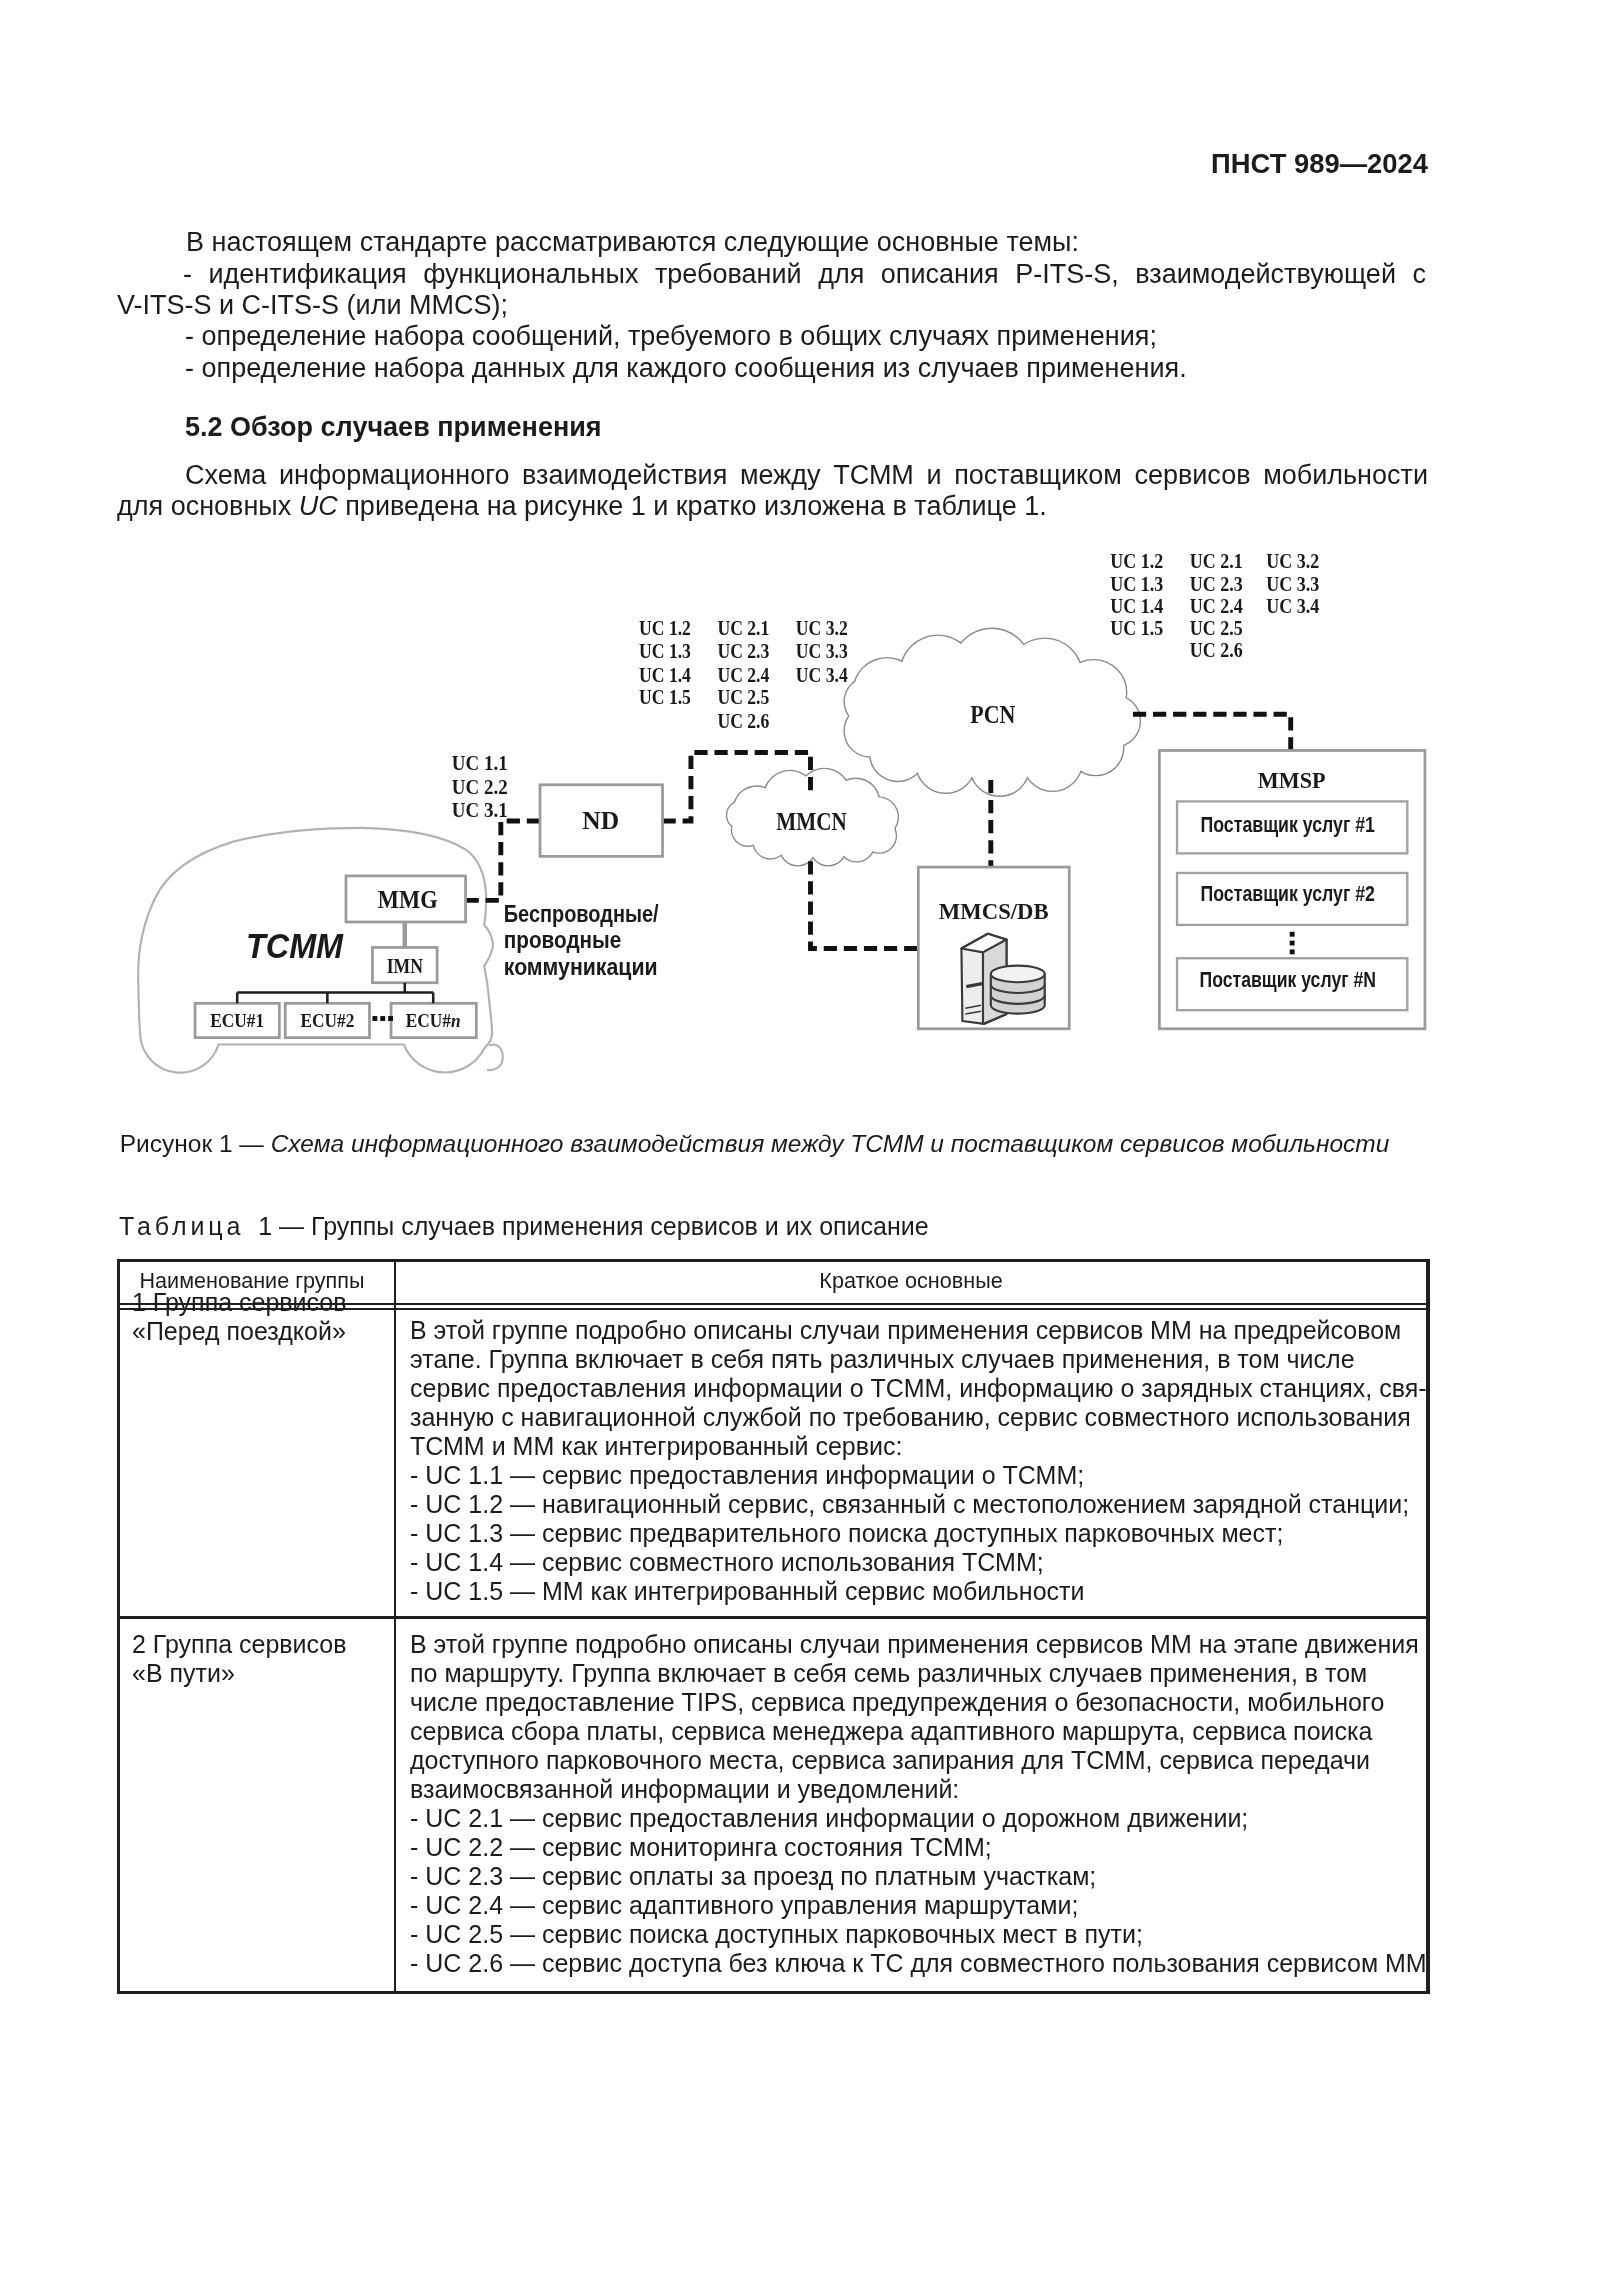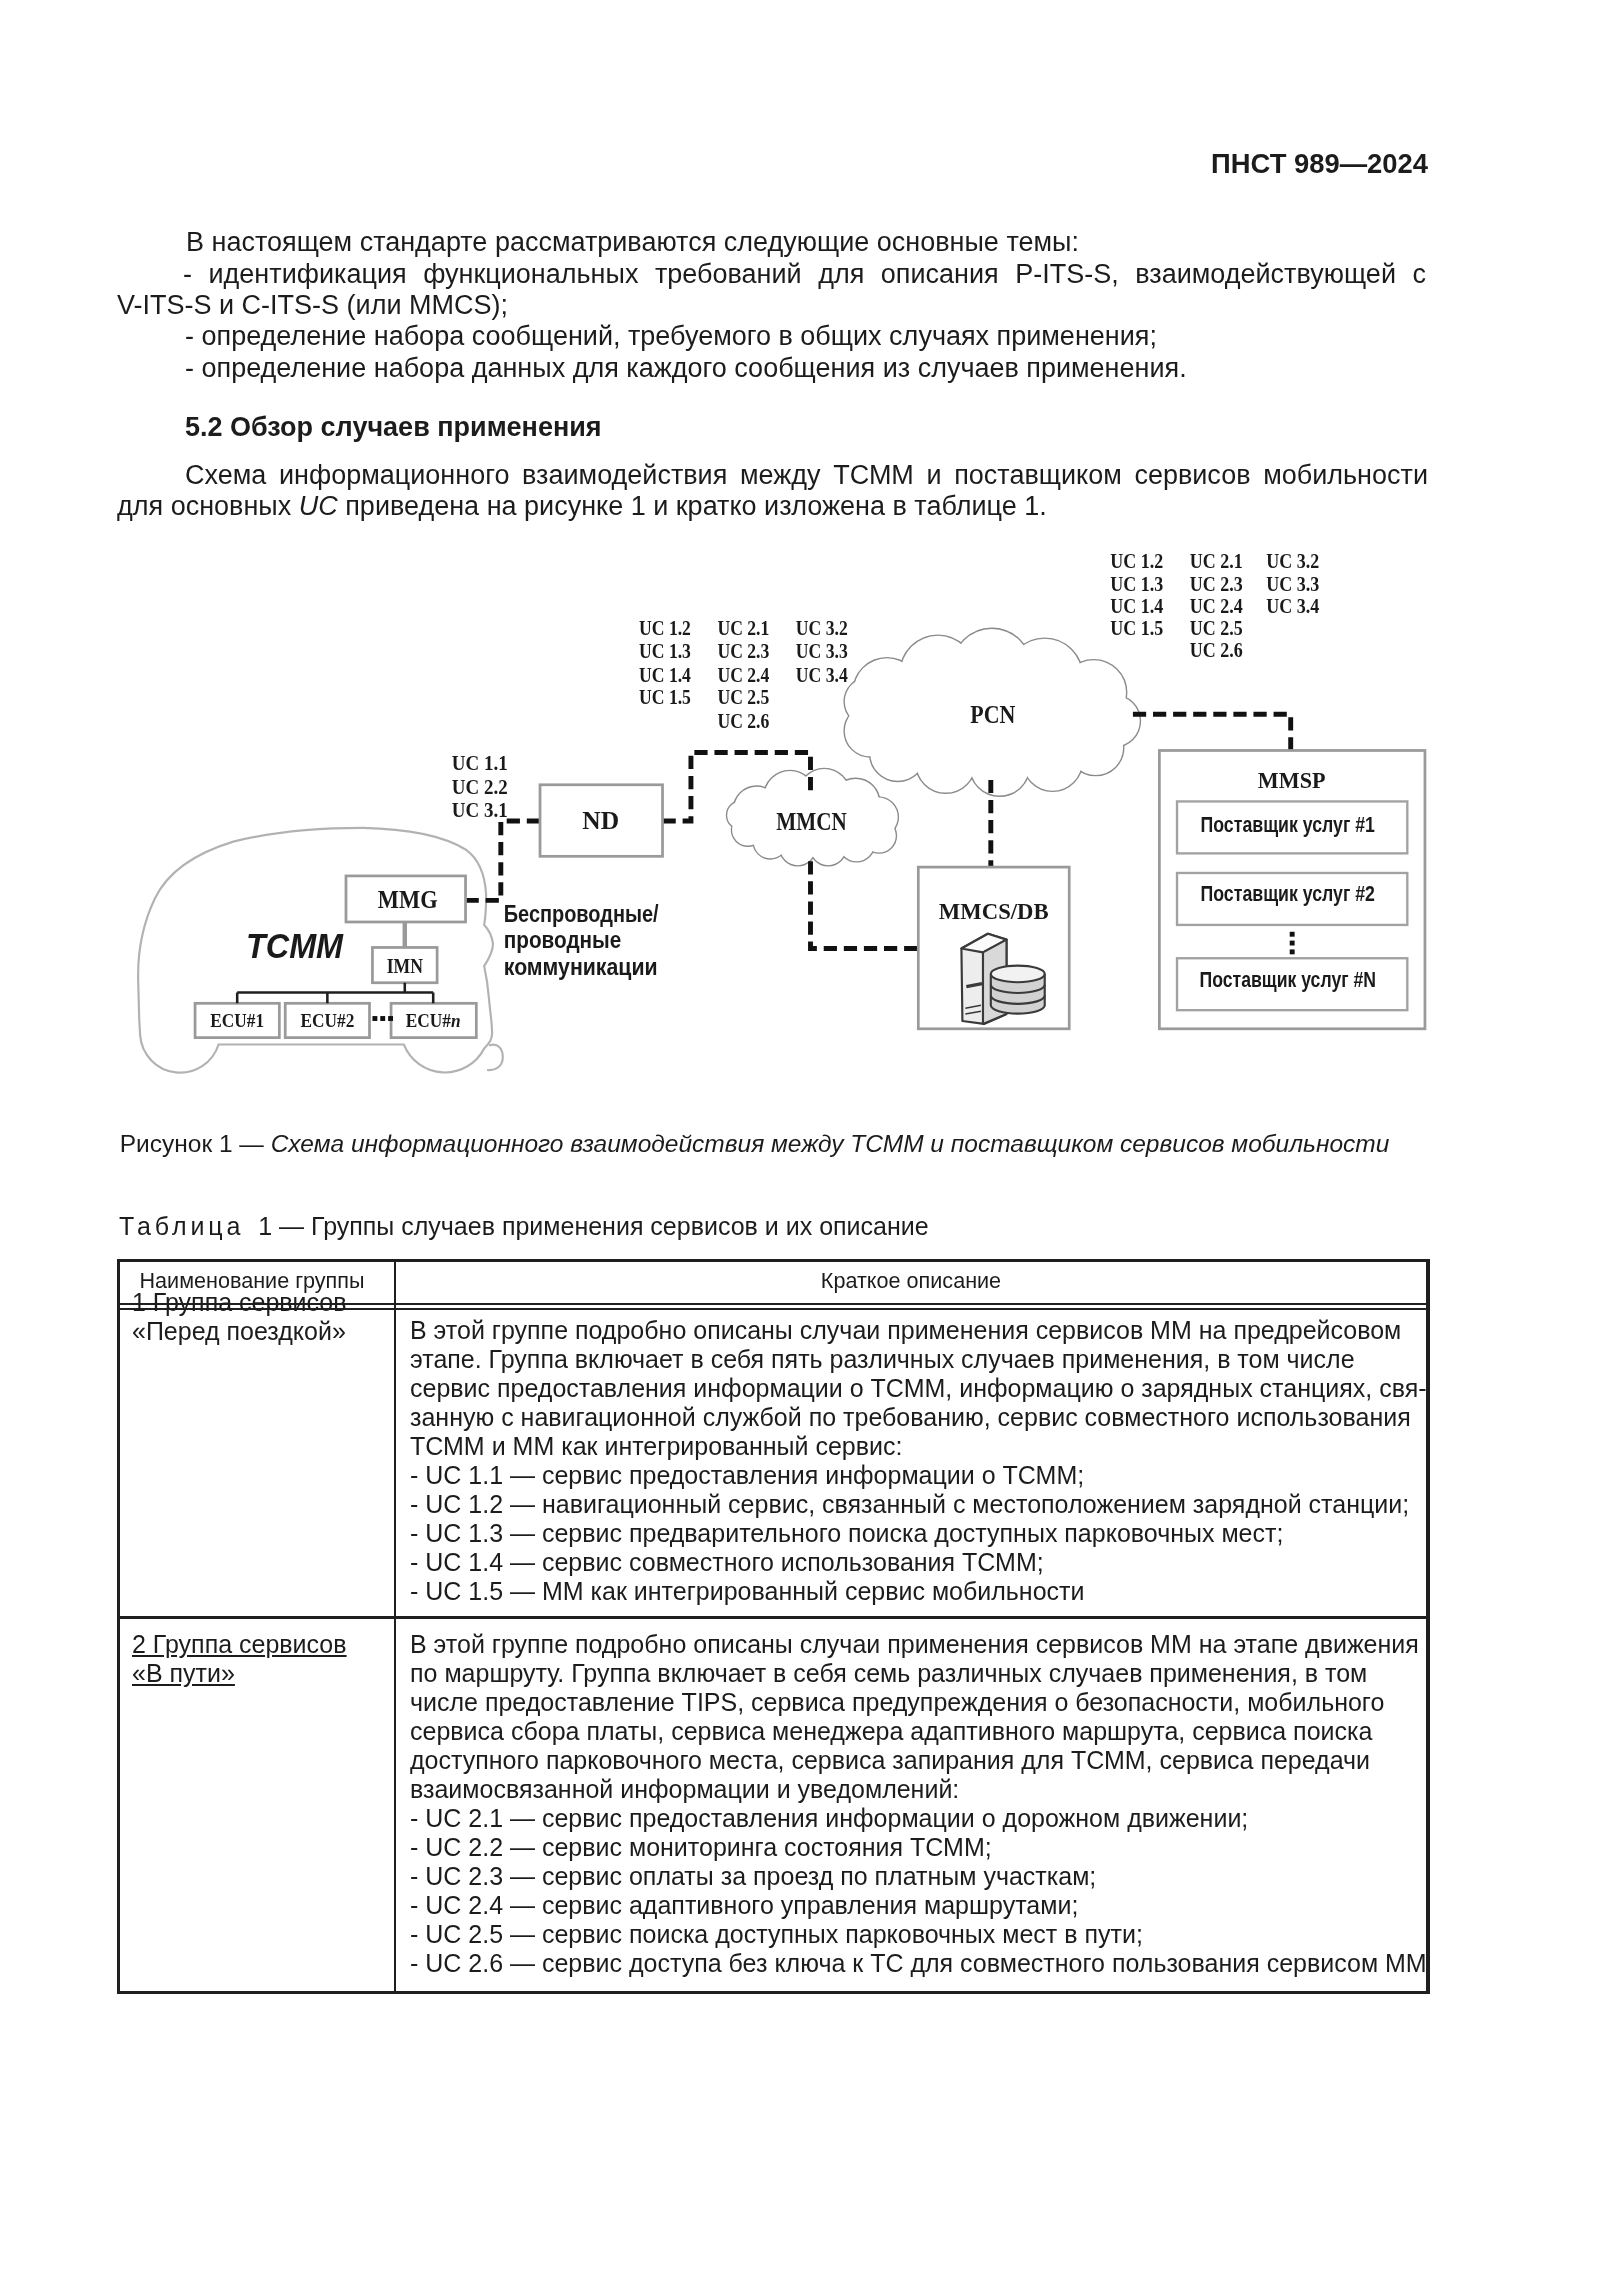--- a/index.html
+++ b/index.html
@@ -228,24 +228,24 @@
   <div class="bd" style="left:117px;top:1259px;width:1313px;height:2.9px;"></div>
   <div class="bd" style="left:117px;top:1991px;width:1313px;height:2.9px;"></div>
   <div class="bd" style="left:117px;top:1259px;width:2.9px;height:735px;"></div>
   <div class="bd" style="left:1426px;top:1259px;width:3.9px;height:735px;"></div>
   <div class="bd" style="left:394px;top:1259px;width:2px;height:735px;"></div>
   <div class="bd" style="left:117px;top:1303px;width:1313px;height:2px;"></div>
   <div class="bd" style="left:117px;top:1308px;width:1313px;height:2px;"></div>
   <div class="bd" style="left:117px;top:1616px;width:1313px;height:2.9px;"></div>
 
   <div class="tb" style="left:115px;top:1266px;width:274px;text-align:center;font-size:21.6px;">Наименование группы</div>
-  <div class="tb" style="left:396px;top:1266px;width:1030px;text-align:center;font-size:21.6px;">Краткое описание</div>
+  <div class="tb" style="left:396px;top:1266px;width:1030px;text-align:center;font-size:21.6px;">Краткое основные</div>
 
   <div class="tb" style="left:132px;top:1288px;">1 Группа сервисов<br>«Перед поездкой»</div>
   <div class="tb" style="left:410px;top:1316px;">В этой группе подробно описаны случаи применения сервисов ММ на предрейсовом<br>этапе. Группа включает в себя пять различных случаев применения, в том числе<br>сервис предоставления информации о ТСММ, информацию о зарядных станциях, свя-<br>занную с навигационной службой по требованию, сервис совместного использования<br>ТСММ и ММ как интегрированный сервис:<br>- UC 1.1 — сервис предоставления информации о ТСММ;<br>- UC 1.2 — навигационный сервис, связанный с местоположением зарядной станции;<br>- UC 1.3 — сервис предварительного поиска доступных парковочных мест;<br>- UC 1.4 — сервис совместного использования ТСММ;<br>- UC 1.5 — ММ как интегрированный сервис мобильности</div>
 
-  <div class="tb" style="left:132px;top:1630px;text-decoration:underline;">2 Группа сервисов<br>«В пути»</div>
+  <div class="tb" style="left:132px;top:1630px;">2 Группа сервисов<br>«В пути»</div>
   <div class="tb" style="left:410px;top:1630px;">В этой группе подробно описаны случаи применения сервисов ММ на этапе движения<br>по маршруту. Группа включает в себя семь различных случаев применения, в том<br>числе предоставление TIPS, сервиса предупреждения о безопасности, мобильного<br>сервиса сбора платы, сервиса менеджера адаптивного маршрута, сервиса поиска<br>доступного парковочного места, сервиса запирания для ТСММ, сервиса передачи<br>взаимосвязанной информации и уведомлений:<br>- UC 2.1 — сервис предоставления информации о дорожном движении;<br>- UC 2.2 — сервис мониторинга состояния ТСММ;<br>- UC 2.3 — сервис оплаты за проезд по платным участкам;<br>- UC 2.4 — сервис адаптивного управления маршрутами;<br>- UC 2.5 — сервис поиска доступных парковочных мест в пути;<br>- UC 2.6 — сервис доступа без ключа к ТС для совместного пользования сервисом ММ</div>
 
   <div class="ln" style="top:2072px;right:192px;">5</div>
 
 </div>
 
 
 </body></html>

